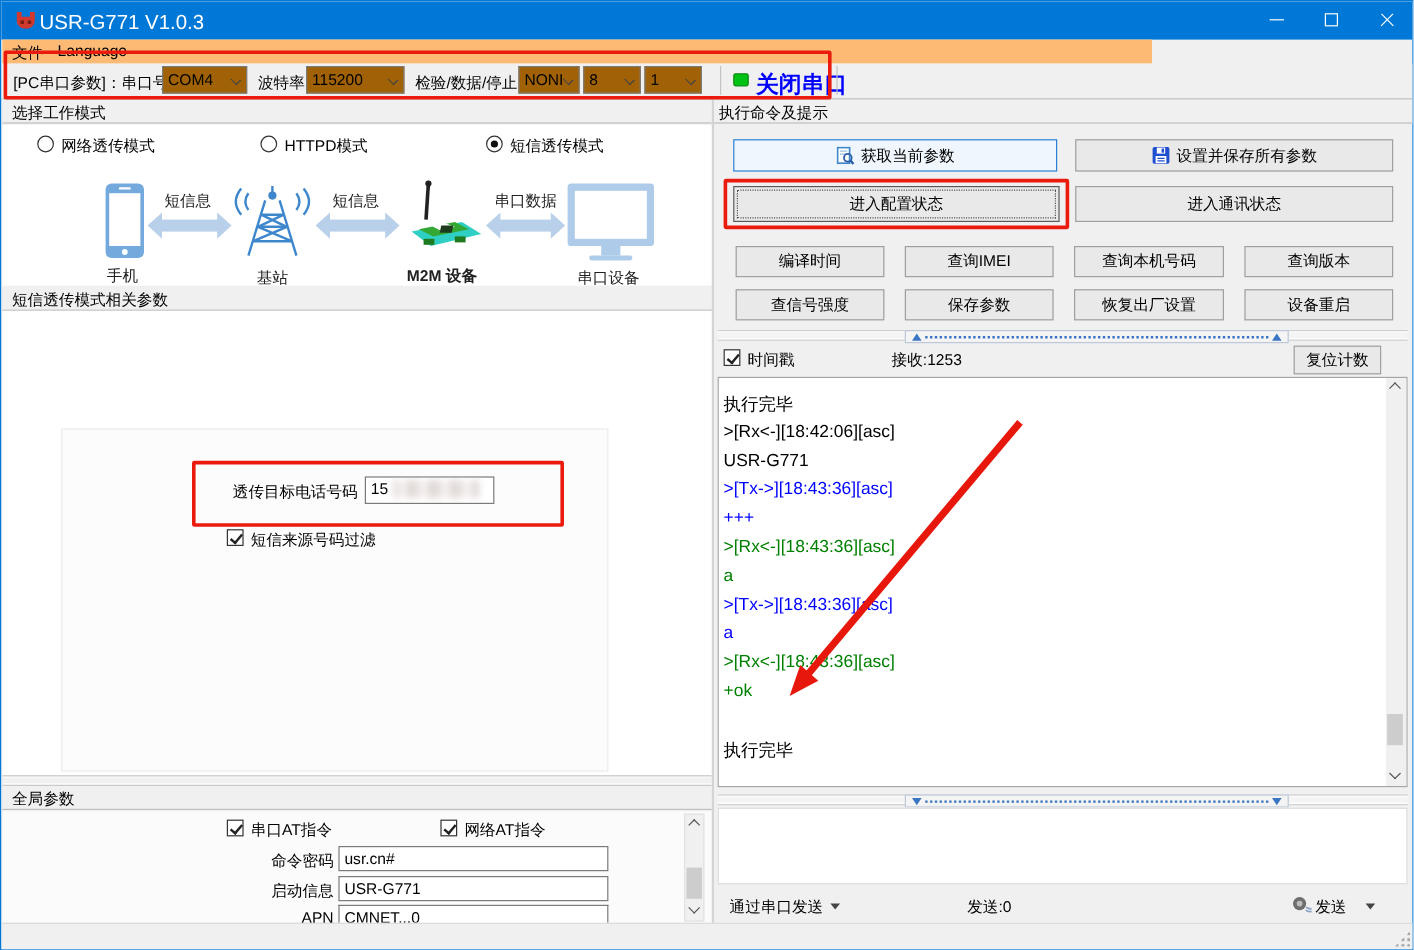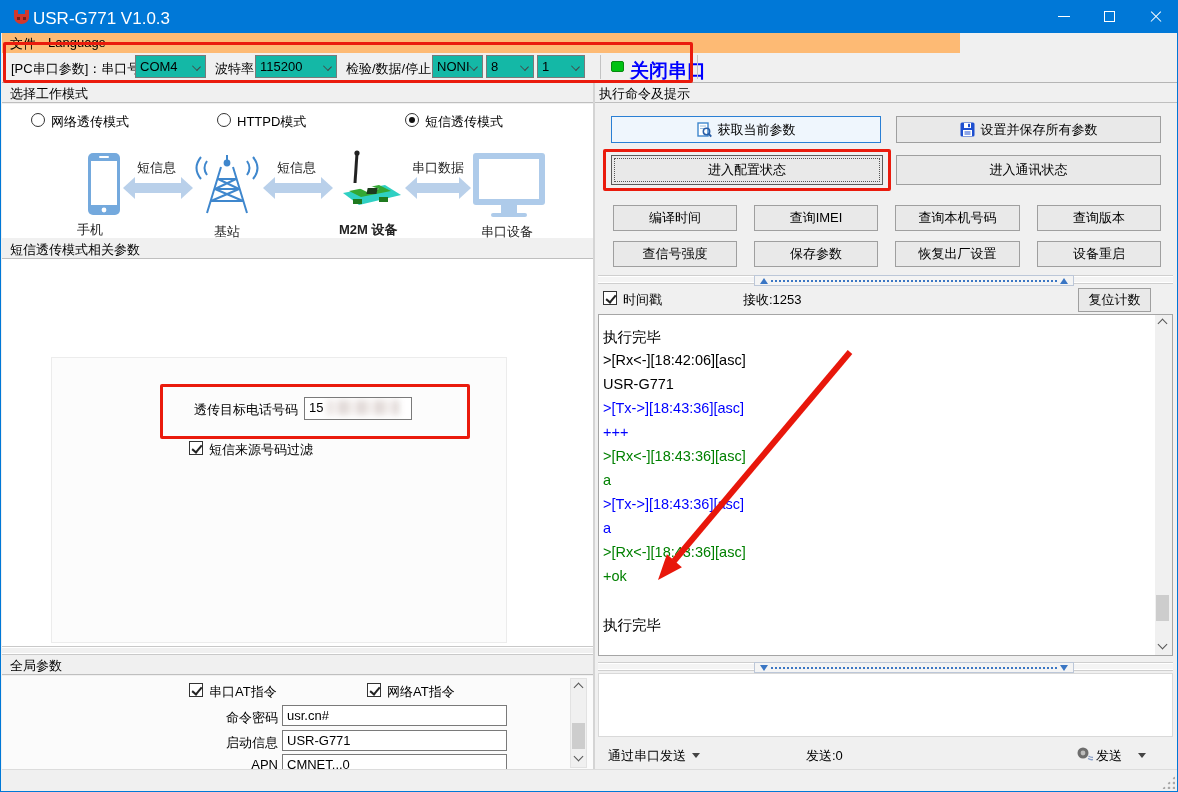--- a/index.html
+++ b/index.html
@@ -16,21 +16,21 @@
   .cap-btn .x1,.cap-btn .x2 { position:absolute; left:16px; top:15px; width:14px; height:1.4px; background:#fff; }
   .cap-btn .x1 { transform:rotate(45deg); } .cap-btn .x2 { transform:rotate(-45deg); }
 
   
   .menubar { position:absolute; left:1px; top:32px; width:958px; height:20px; background:#fdba74; }
   .menu-item { position:absolute; top:2px; font-size:13px; color:#000; }
 
   
   .toolbar { position:absolute; left:1px; top:52px; width:1176px; height:30px; background:#f0f0f0; border-bottom:1px solid #b5b5b5; }
   .tb-label { position:absolute; top:7px; font-size:13px; color:#000; white-space:nowrap; }
-  .combo { position:absolute; top:2px; height:23px; background:#14b8a6; border:1px solid #7a7a7a; font-size:13px; color:#000; padding:3px 16px 0 4px; overflow:hidden; white-space:nowrap; }
+  .combo { position:absolute; top:2px; height:23px; background:#a16207; border:1px solid #7a7a7a; font-size:13px; color:#000; padding:3px 16px 0 4px; overflow:hidden; white-space:nowrap; }
   .combo .chev { position:absolute; right:5px; top:7px; width:7px; height:7px; border-right:1.6px solid #444; border-bottom:1.6px solid #444; transform:rotate(45deg) scale(1,0.8); }
   .led { position:absolute; left:609px; top:8px; width:13px; height:11px; border-radius:2px; background:#00c213; border:1px solid #088a10; }
   .close-port { position:absolute; left:628px; top:5px; font-size:19px; font-weight:bold; color:#0000ff; }
   .vsep { position:absolute; top:2px; width:1px; height:24px; background:#c3c3c3; }
 
   
   .redbox { position:absolute; border:3px solid #ea1b0d; border-radius:2px; z-index:40; pointer-events:none; }
   #arrow-svg { position:absolute; left:0; top:0; z-index:50; pointer-events:none; }
 
   
@@ -201,21 +201,21 @@
       <div class="hl"></div>
       <div class="bar"></div>
       <div class="hr"></div>
     </div>
   <svg style="position:absolute; left:470px; top:150px;" width="76" height="68" viewBox="0 0 76 68">
     <rect x="2" y="2" width="72" height="52" rx="3" fill="#aecbea"></rect>
     <rect x="8" y="8" width="60" height="40" fill="#fff"></rect>
     <rect x="30" y="54" width="16" height="8" fill="#aecbea"></rect>
     <rect x="20" y="62" width="36" height="4" rx="2" fill="#aecbea"></rect>
   </svg>
-  <span class="diag-label" style="left:76px; top:220px;text-align:right;">手机</span>
+  <span class="diag-label" style="left:88px; top:220px;text-align:right;">手机</span>
   <span class="diag-label" style="left:213px; top:222px;">基站</span>
   <span class="diag-label" style="left:338px; top:220px; font-weight:bold;">M2M 设备</span>
   <span class="diag-label" style="left:480px; top:222px;">串口设备</span>
 
   <div class="grp-hdr" style="left:1px; top:238px; width:591px;">短信透传模式相关参数</div>
   <div class="left-white" style="left:1px; top:258px; width:591px; height:387px;"></div>
   <div class="inner-panel"></div>
   <span class="field-label" style="left:167px; top:400px; width:130px;">透传目标电话号码</span>
   <div class="tinput" style="left:303px; top:396px; width:108px; height:23px;">
     <span>15</span>

